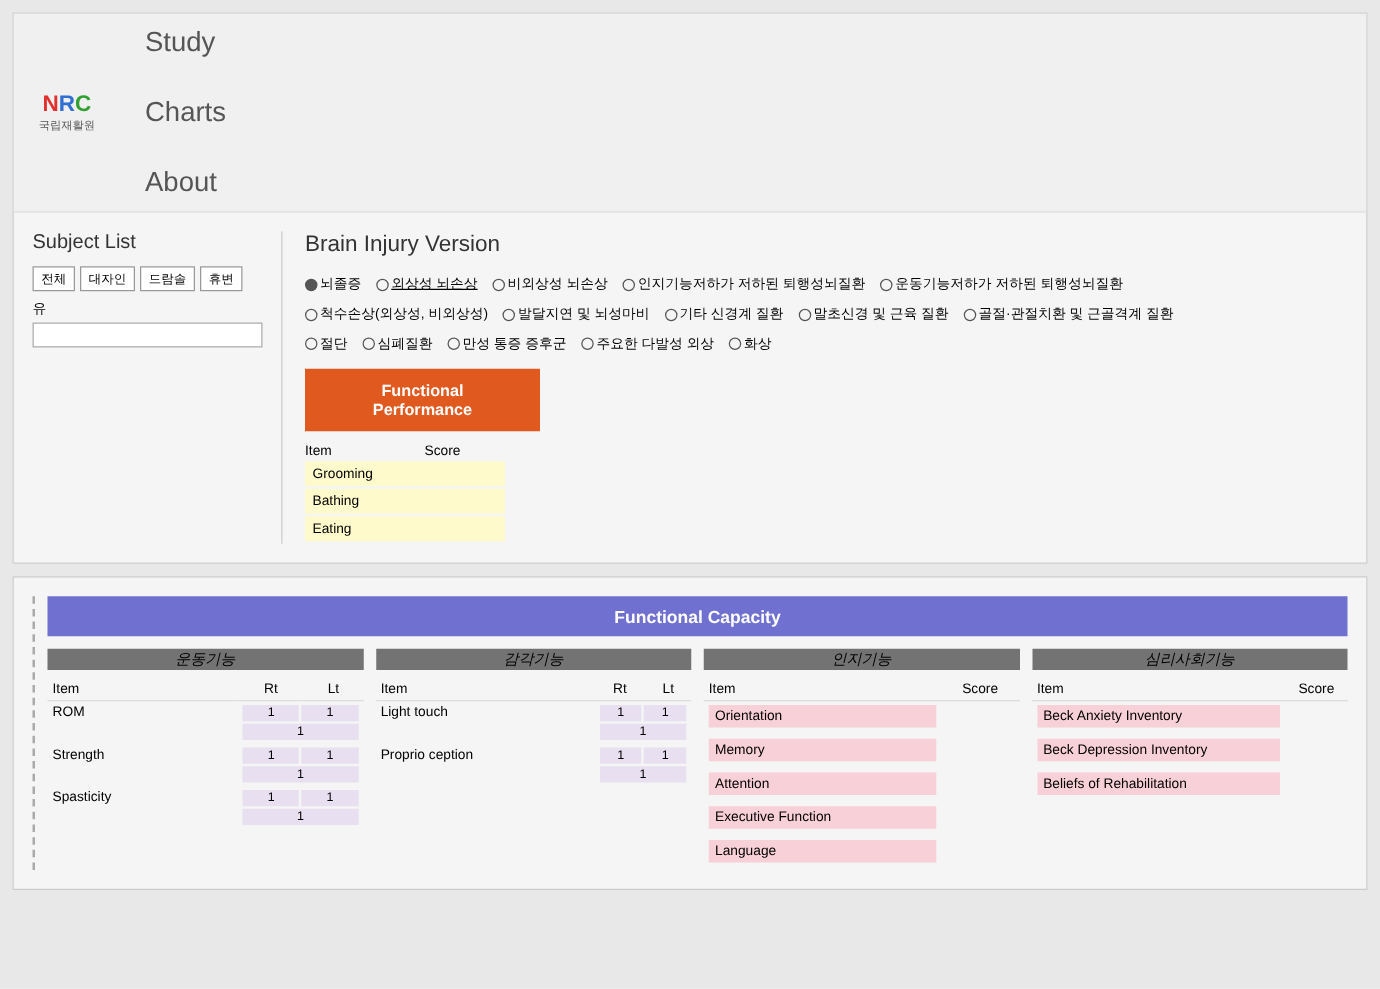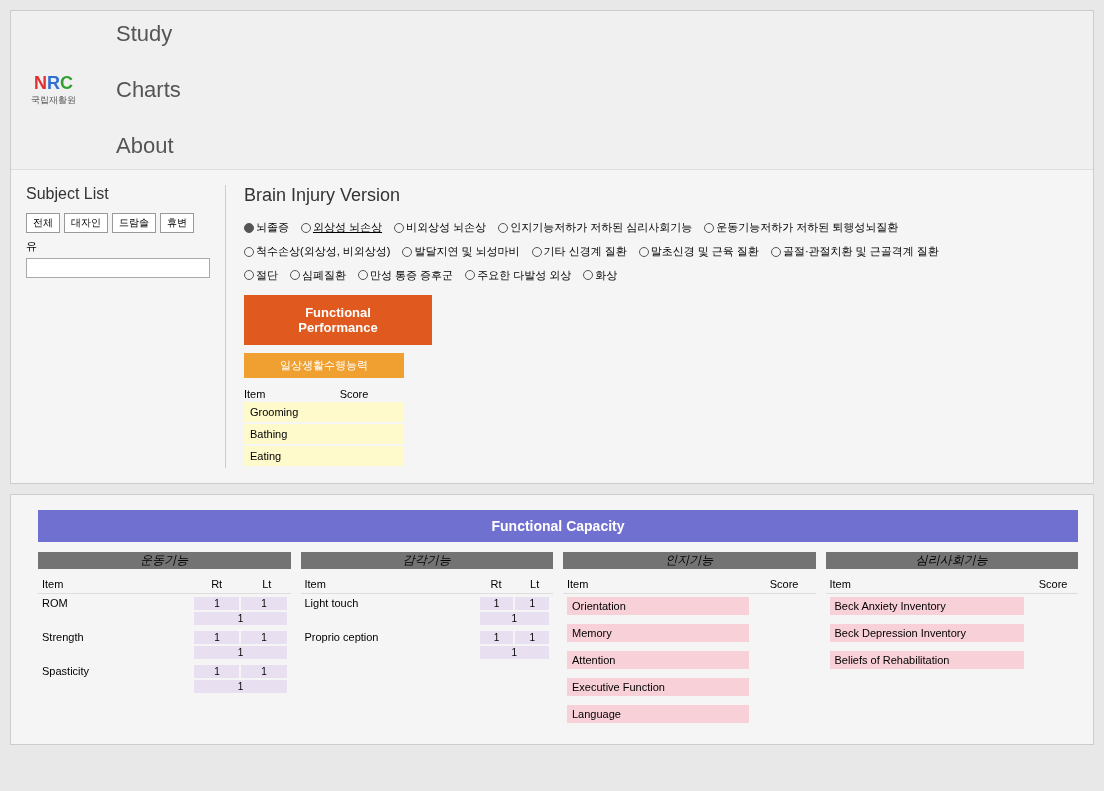--- a/index.html
+++ b/index.html
@@ -311,21 +311,21 @@
           <span style="margin-left:8px;text-decoration:underline;" class="radio-item">
             <span class="radio-dot"></span>
             <span>외상성 뇌손상</span>
           </span>
           <span style="margin-left:8px;" class="radio-item">
             <span class="radio-dot"></span>
             <span>비외상성 뇌손상</span>
           </span>
           <span style="margin-left:8px;" class="radio-item">
             <span class="radio-dot"></span>
-            <span>인지기능저하가 저하된 심리사회기능</span>
+            <span>인지기능저하가 저하된 퇴행성뇌질환</span>
           </span>
           <span style="margin-left:8px;" class="radio-item">
             <span class="radio-dot"></span>
             <span>운동기능저하가 저하된 퇴행성뇌질환</span>
           </span>
         </div>
 
         <div class="diag-row">
           <span class="radio-item">
             <span class="radio-dot"></span>
@@ -368,37 +368,36 @@
           </span>
           <span style="margin-left:8px;" class="radio-item">
             <span class="radio-dot"></span>
             <span>화상</span>
           </span>
         </div>
       </div>
 
       <div class="func-perf-btn">Functional Performance</div>
 
-      <div class="daily-life-btn">일상생활수행능력</div>
 
       <div class="item-score-table">
         <div class="item-score-header">
           <div class="col-item">Item</div>
           <div class="col-score">Score</div>
         </div>
         <div class="item-row">Grooming</div>
         <div class="item-row">Bathing</div>
         <div class="item-row">Eating</div>
       </div>
     </div>
   </div>
 </div>
 
 <div class="bottom-panel">
-  <div style="display:flex;align-items:center;">
+  <div style="display:flex;">
 
     <div style="border-left: 2px dashed #aaa; margin-right: 10px;"></div>
     <div style="flex:1;">
 
       <div class="functional-capacity-header">Functional Capacity</div>
 
       <div class="capacity-grid">
 
         <div class="capacity-col">
           <div class="capacity-col-header">운동기능</div>

